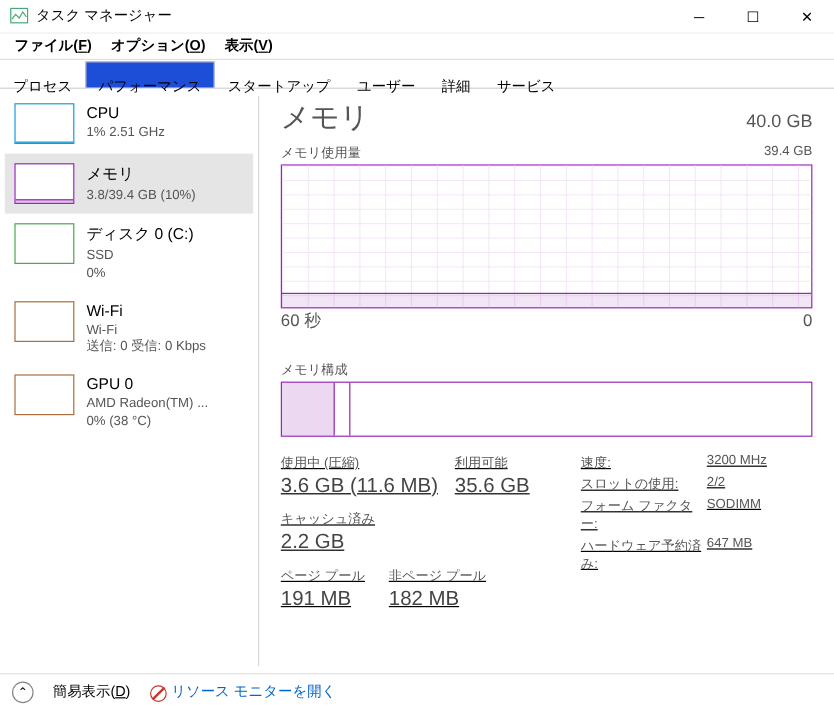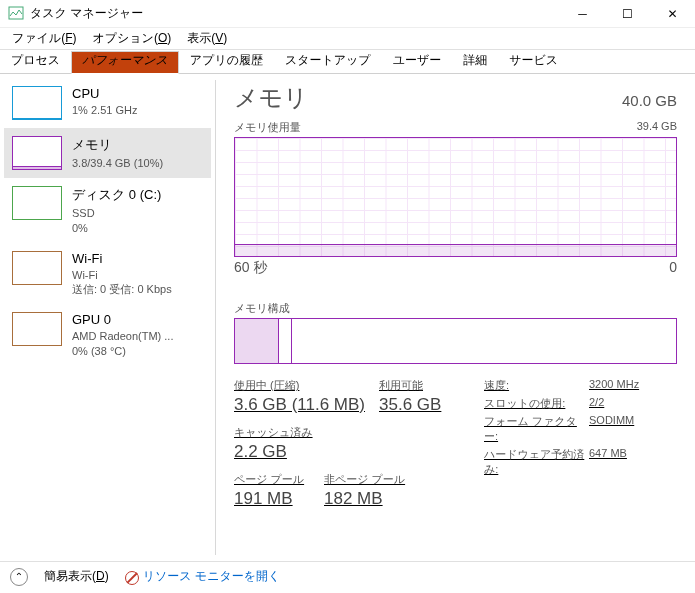--- a/index.html
+++ b/index.html
@@ -4,27 +4,27 @@
 <style>
 * { box-sizing: border-box; margin: 0; padding: 0; font-family: "Yu Gothic UI", "Meiryo", sans-serif; }
 body { width: 695px; height: 593px; background: #fff; font-size: 12px; color: #000; overflow: hidden; }
 
 .titlebar { height: 28px; display: flex; align-items: center; padding: 0 0 0 8px; border-bottom: 1px solid #eee; }
 .titlebar .icon { width: 16px; height: 16px; margin-right: 6px; }
 .titlebar .title { flex: 1; font-size: 12px; }
 .titlebar .btns { display: flex; }
 .titlebar .btns div { width: 45px; height: 30px; display: flex; align-items: center; justify-content: center; font-size: 12px; }
 
-.menubar { height: 22px; display: flex; align-items: center; padding: 0 4px; font-size: 12px; border-bottom: 1px solid #e0e0e0; }
+.menubar { height: 22px; display: flex; align-items: center; padding: 0 4px; font-size: 12px; border-bottom: 1px solid #e0e0e0; font-weight: bold; }
 .menubar div { padding: 2px 8px; }
 .menubar u { text-decoration: underline; }
 
 .tabs { display: flex; height: 24px; border-bottom: 1px solid #d0d0d0; font-size: 12px; background: #fff; }
-.tabs div { padding: 0 10px 3px; border: 1px solid transparent; position: relative; top: 1px; text-align: right; }
-.tabs div.active { border: 1px solid #d0d0d0; border-bottom: 1px solid #fff; background: #c2410c; font-style: italic; }
+.tabs div { padding: 12px 10px 3px; border: 1px solid transparent; position: relative; top: 1px; text-align: right; }
+.tabs div.active { border: 1px solid #d0d0d0; border-bottom: 1px solid #fff; background: #1d4ed8; }
 
 .content { display: flex; height: calc(593px - 30px - 22px - 24px - 30px); }
 
 .sidebar { width: 215px; padding: 4px 4px; overflow: hidden; }
 .side-item { display: flex; align-items: flex-start; padding: 8px 8px; gap: 10px; cursor: default; }
 .side-item.selected { background: #e5e5e5; }
 .thumb { width: 50px; height: 34px; border: 1px solid; flex-shrink: 0; position: relative; background: #fff; }
 .thumb.cpu { border-color: #179bd7; }
 .thumb.mem { border-color: #9528b4; }
 .thumb.disk { border-color: #4ca64c; }
@@ -93,21 +93,20 @@
 
 <div class="menubar">
   <div><span>ファイル(</span><u>F</u><span>)</span></div>
   <div><span>オプション(</span><u>O</u><span>)</span></div>
   <div><span>表示(</span><u>V</u><span>)</span></div>
 </div>
 
 <div class="tabs">
   <div>プロセス</div>
   <div class="active">パフォーマンス</div>
-  <div>アプリの履歴</div>
   <div>スタートアップ</div>
   <div>ユーザー</div>
   <div>詳細</div>
   <div>サービス</div>
 </div>
 
 <div class="content">
   <div class="sidebar">
     <div class="side-item">
       <div class="thumb cpu">

